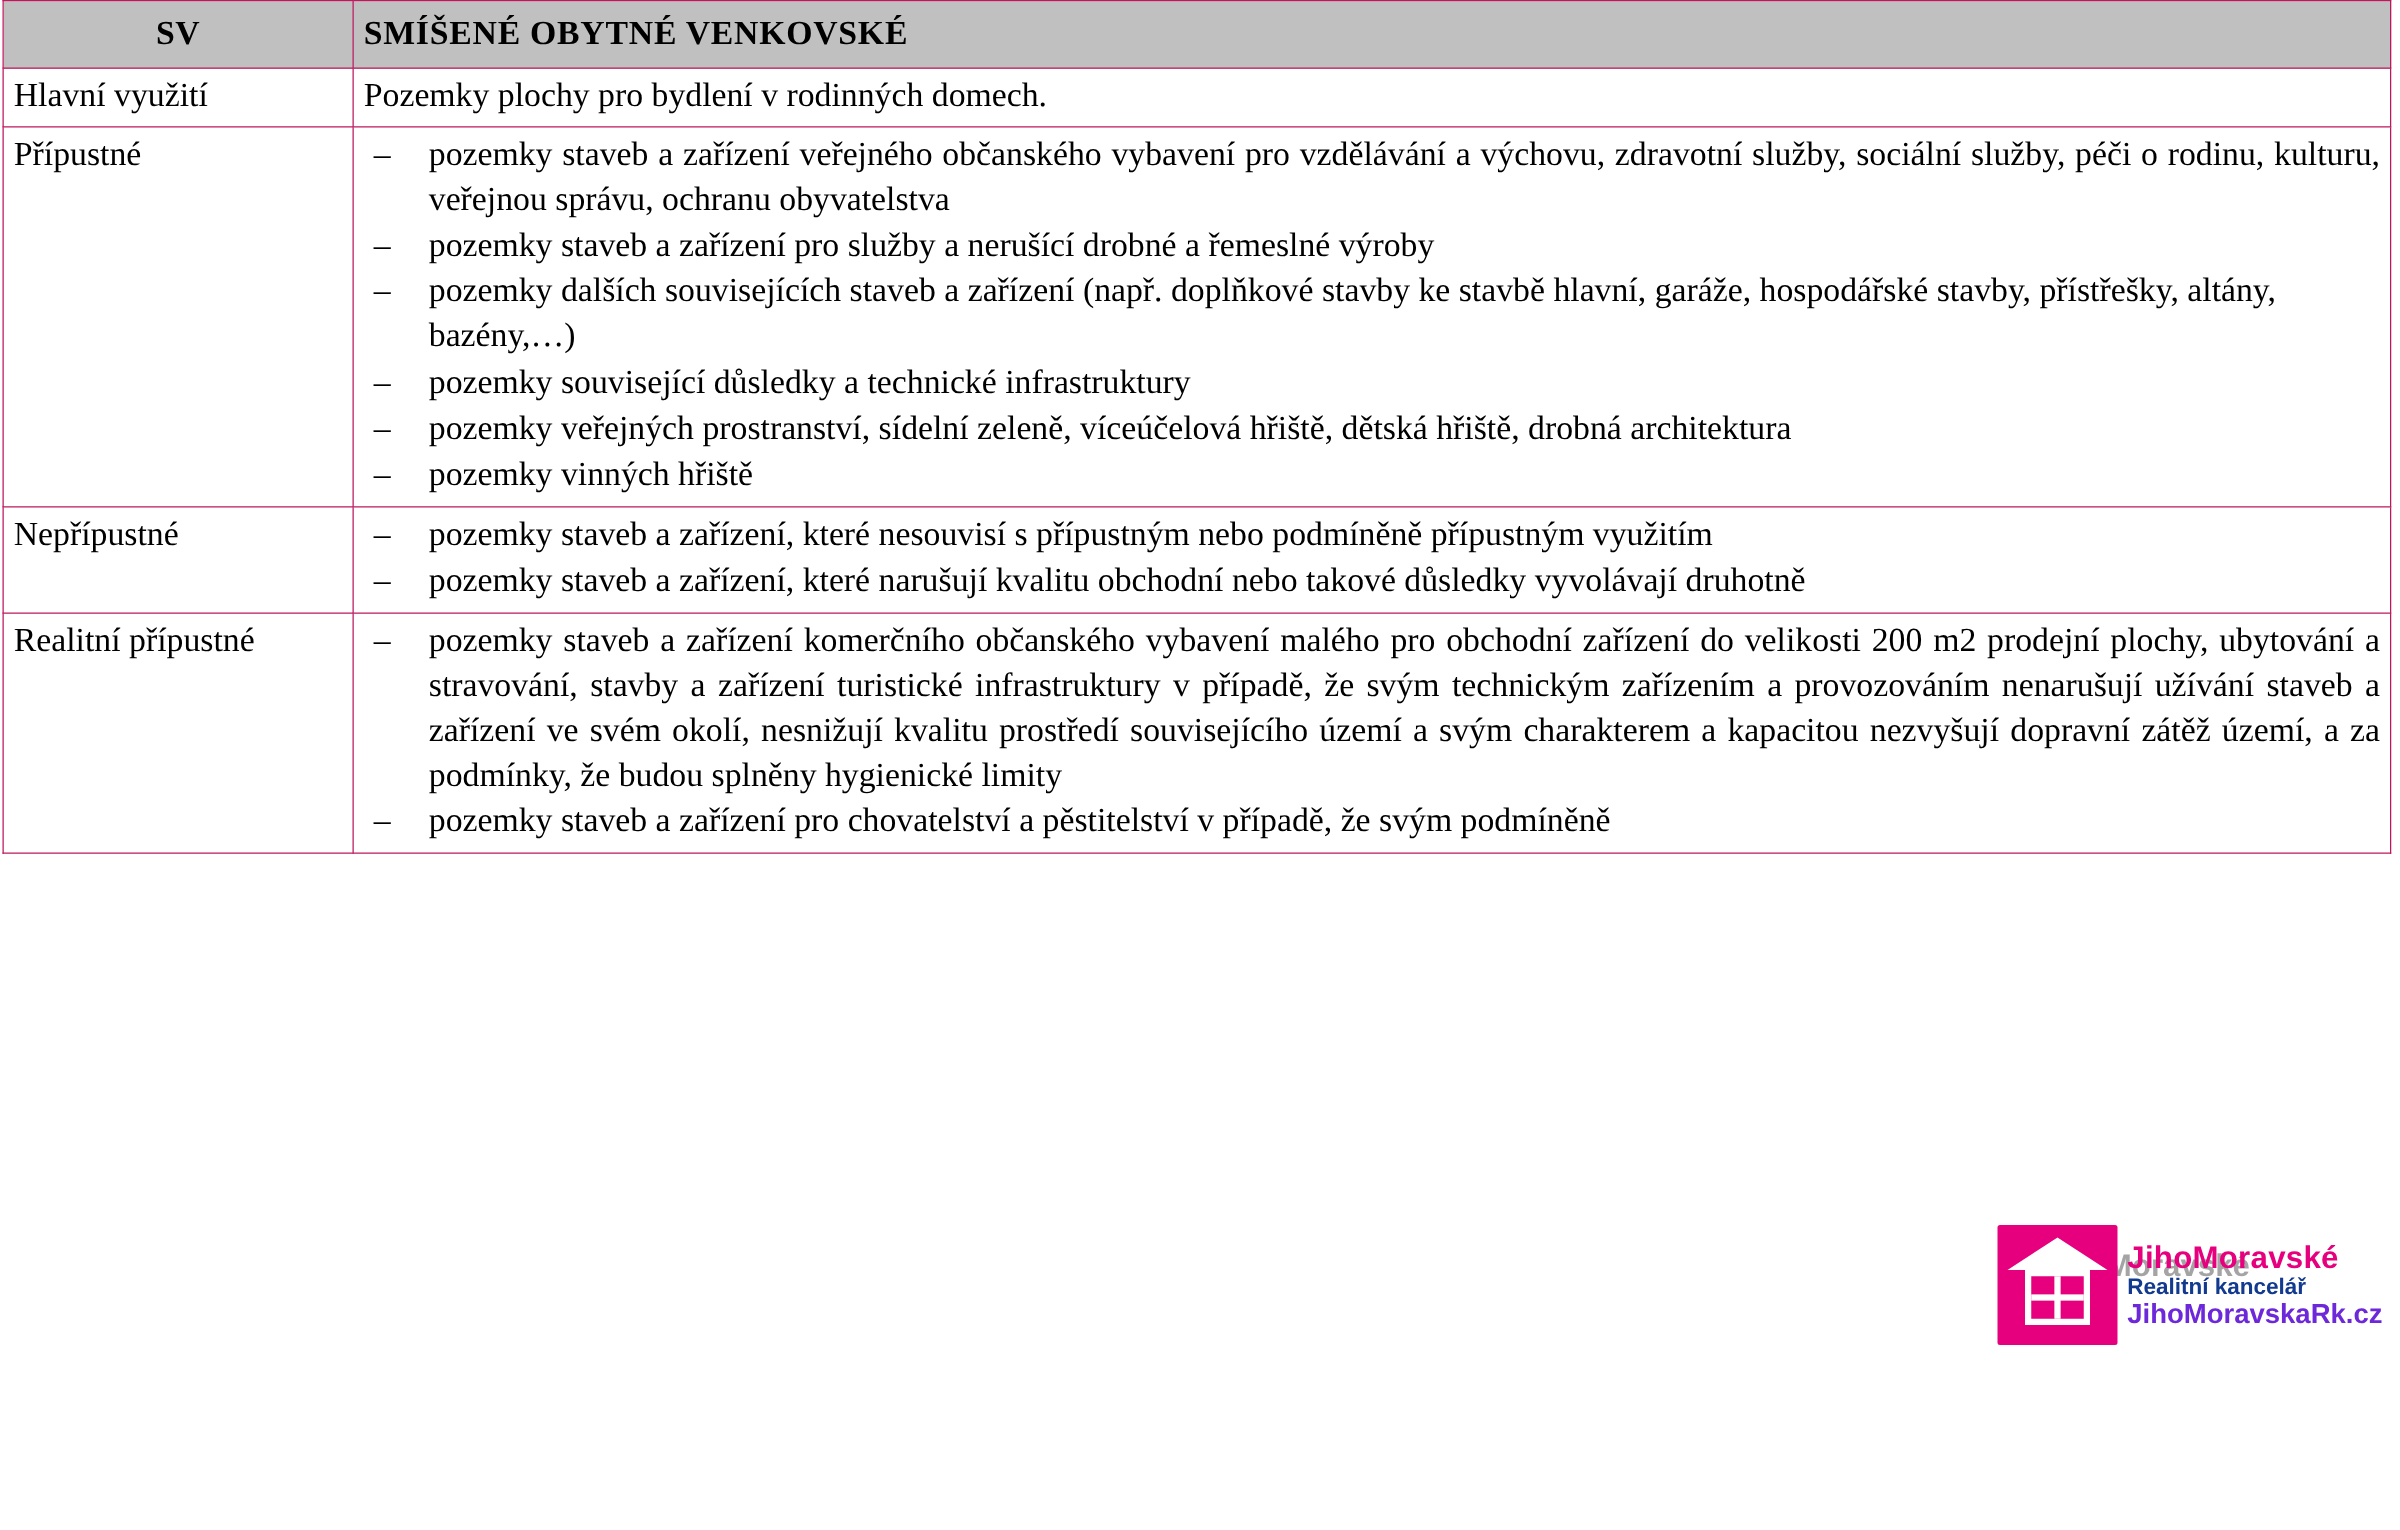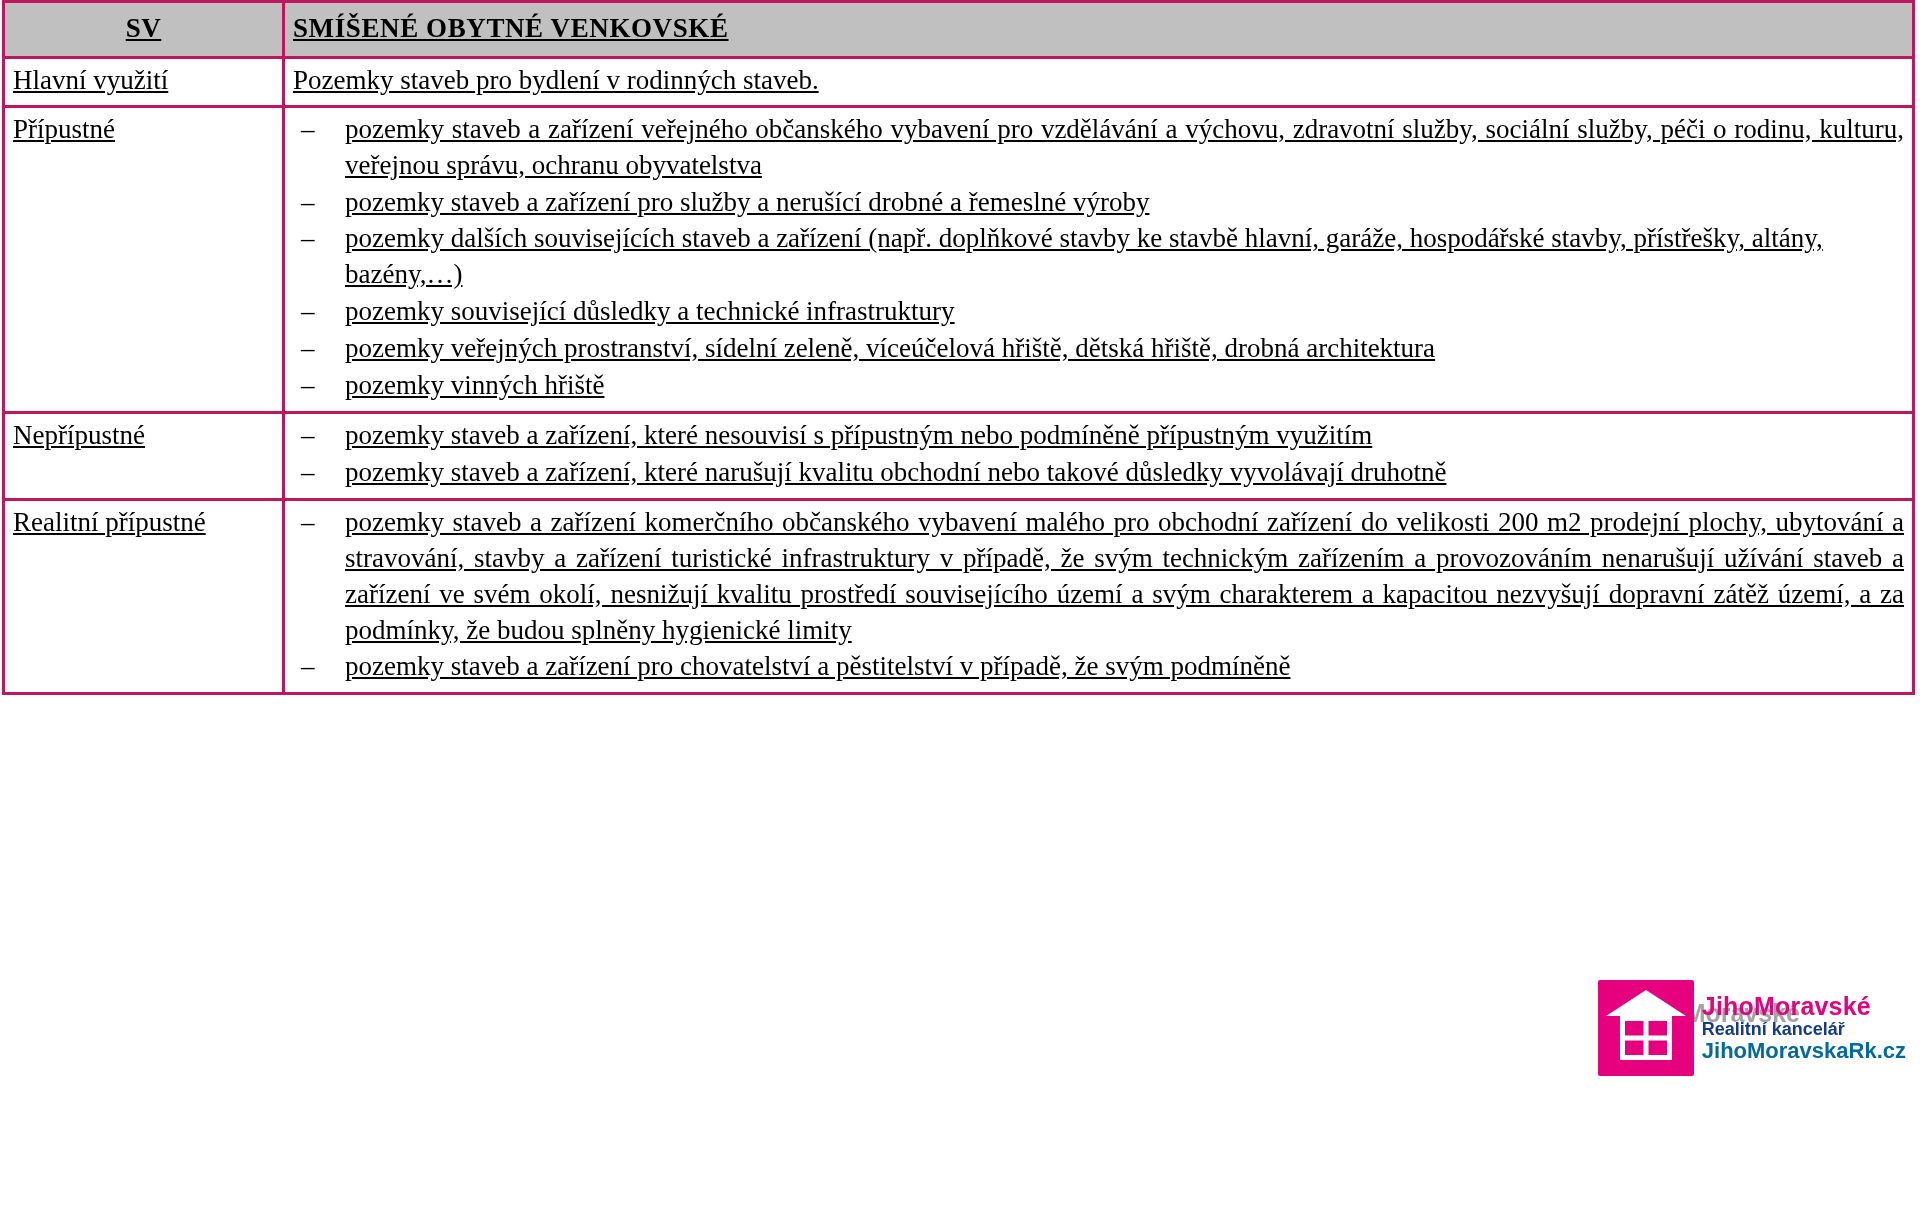--- a/index.html
+++ b/index.html
@@ -20,26 +20,25 @@
     height: 1224px;
     box-sizing: border-box;
   }
   table.zone-table {
     border-collapse: collapse;
     width: 1910px;
     margin-left: 2px;
     table-layout: fixed;
   }
   table.zone-table td {
-    border: 3px solid #be185d;
+    border: 1px solid #be185d;
     vertical-align: top;
     padding: 4px 8px 6px 8px;
     font-size: 27px;
     line-height: 1.30;
-    text-decoration: underline;
   }
   col.label-col { width: 280px; }
   col.content-col { width: 1630px; }
 
   
   tr.header-row td {
     background: #c0c0c0;
     font-weight: bold;
     padding-top: 8px;
     padding-bottom: 10px;
@@ -159,21 +158,21 @@
   .wm-l1 {
     color: #e6007e;
     font-size: 25px;
     letter-spacing: 0.2px;
   }
   .wm-l2 {
     color: #123a8f;
     font-size: 18px;
   }
   .wm-l3 {
-    color: #0369a1;
+    color: #6d28d9;
     font-size: 22px;
   }
   .wm-ghost {
     position: absolute;
     right: 120px;
     bottom: 196px;
     font-family: "Liberation Sans", sans-serif;
     font-size: 25px;
     font-weight: bold;
     color: rgba(90,90,90,0.55);
@@ -193,21 +192,21 @@
     </colgroup>
     <tbody>
       <tr class="header-row">
         <td class="header-code">SV</td>
         <td class="header-title">SMÍŠENÉ OBYTNÉ VENKOVSKÉ</td>
       </tr>
 
       <tr>
         <td class="label-cell">Hlavní využití</td>
         <td class="content-cell">
-          <p class="plain">Pozemky staveb pro bydlení v rodinných staveb.</p>
+          <p class="plain">Pozemky plochy pro bydlení v rodinných domech.</p>
         </td>
       </tr>
 
       <tr>
         <td class="label-cell">Přípustné</td>
         <td class="content-cell">
           <ul class="dashlist">
             <li><span class="dash">–</span><span>pozemky staveb a zařízení veřejného občanského vybavení pro vzdělávání a výchovu, zdravotní služby, sociální služby, péči o rodinu, kulturu, veřejnou správu, ochranu obyvatelstva</span></li>
             <li class="nojustify"><span class="dash">–</span><span>pozemky staveb a zařízení pro služby a nerušící drobné a řemeslné výroby</span></li>
             <li class="nojustify"><span class="dash">–</span><span>pozemky dalších souvisejících staveb a zařízení (např. doplňkové stavby ke stavbě hlavní, garáže, hospodářské stavby, přístřešky, altány, bazény,…)</span></li>

